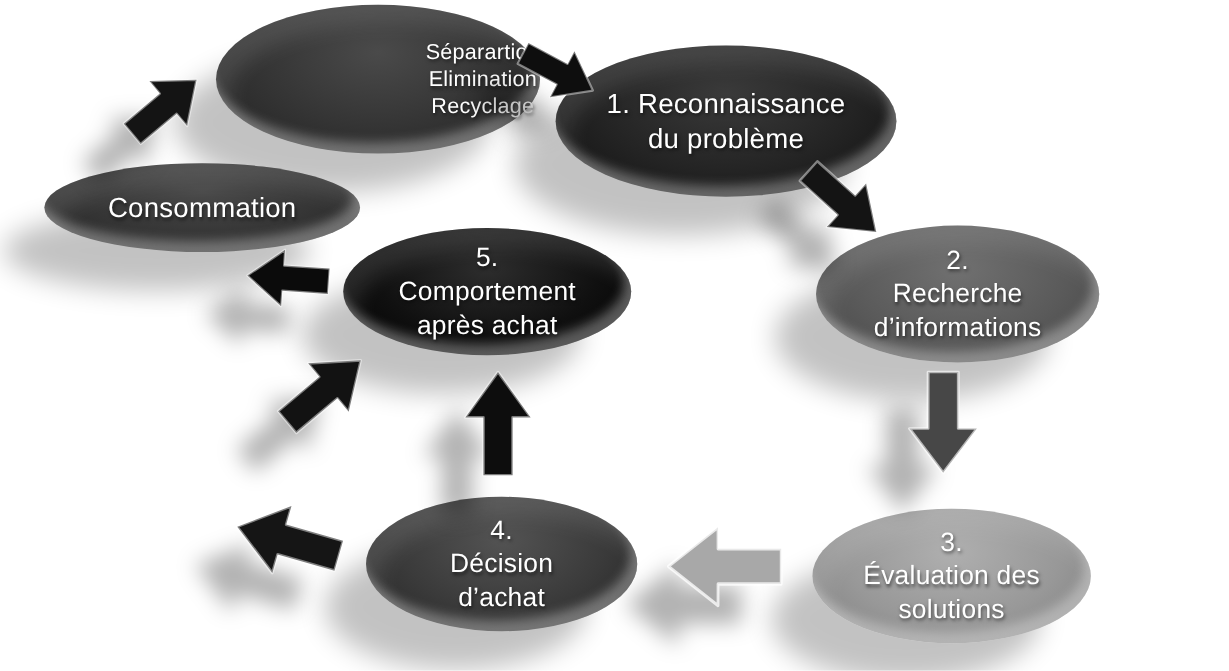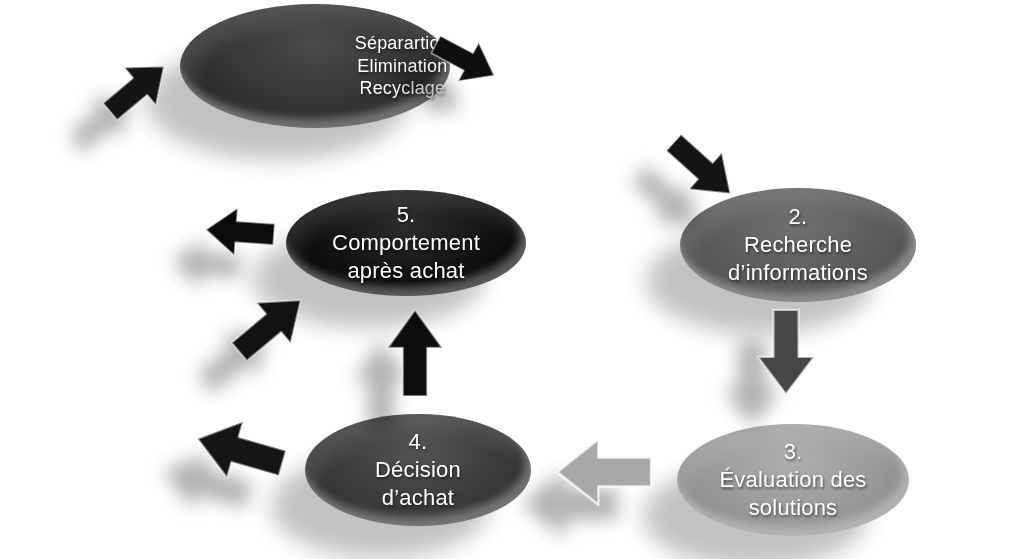--- a/index.html
+++ b/index.html
@@ -67,39 +67,46 @@
 </head>
 <body>
 
 <div class="canvas">
 
   <div class="node n-separation" style="background: radial-gradient(at 50% 32%, rgb(74, 74, 74) 0%, rgb(51, 51, 51) 55%, rgb(32, 32, 32) 100%);">
     <span class="label">Séparartion
 Elimination
 Recyclage</span>
   </div>
+  <div class="node n-reconnaissance" style="background: radial-gradient(at 50% 32%, rgb(58, 58, 58) 0%, rgb(35, 35, 35) 55%, rgb(15, 15, 15) 100%);">
+    <span class="label">1. Reconnaissance
+du problème</span>
+  </div>
   <div class="node n-recherche" style="background: radial-gradient(at 50% 32%, rgb(112, 112, 112) 0%, rgb(90, 90, 90) 55%, rgb(69, 69, 69) 100%);">
     <span class="label">2.
 Recherche
 d’informations</span>
   </div>
   <div class="node n-evaluation" style="background: radial-gradient(at 50% 32%, rgb(175, 175, 175) 0%, rgb(152, 152, 152) 55%, rgb(125, 125, 125) 100%);">
     <span class="label">3.
 Évaluation des
 solutions</span>
   </div>
   <div class="node n-decision" style="background: radial-gradient(at 50% 32%, rgb(83, 83, 83) 0%, rgb(58, 58, 58) 55%, rgb(35, 35, 35) 100%);">
     <span class="label">4.
 Décision
 d’achat</span>
   </div>
   <div class="node n-comportement" style="background: radial-gradient(at 50% 32%, rgb(45, 45, 45) 0%, rgb(16, 16, 16) 55%, rgb(0, 0, 0) 100%);">
     <span class="label">5.
 Comportement
 après achat</span>
+  </div>
+  <div class="node n-consommation" style="background: radial-gradient(at 50% 32%, rgb(74, 74, 74) 0%, rgb(52, 52, 52) 55%, rgb(34, 34, 34) 100%);">
+    <span class="label">Consommation</span>
   </div>
 
   <div class="arrow a0" style="color: rgb(20, 20, 20);">
     <svg viewBox="0 0 100 64" preserveAspectRatio="none">
         <polygon points="0,19 56,19 56,3 100,32 56,61 56,45 0,45" fill="currentColor" stroke="rgba(255,255,255,0.45)" stroke-width="2.5" stroke-linejoin="round"></polygon>
       </svg>
   </div>
   <div class="arrow a1" style="color: rgb(14, 14, 14);">
     <svg viewBox="0 0 100 64" preserveAspectRatio="none">
         <polygon points="0,19 56,19 56,3 100,32 56,61 56,45 0,45" fill="currentColor" stroke="rgba(255,255,255,0.45)" stroke-width="2.5" stroke-linejoin="round"></polygon>

